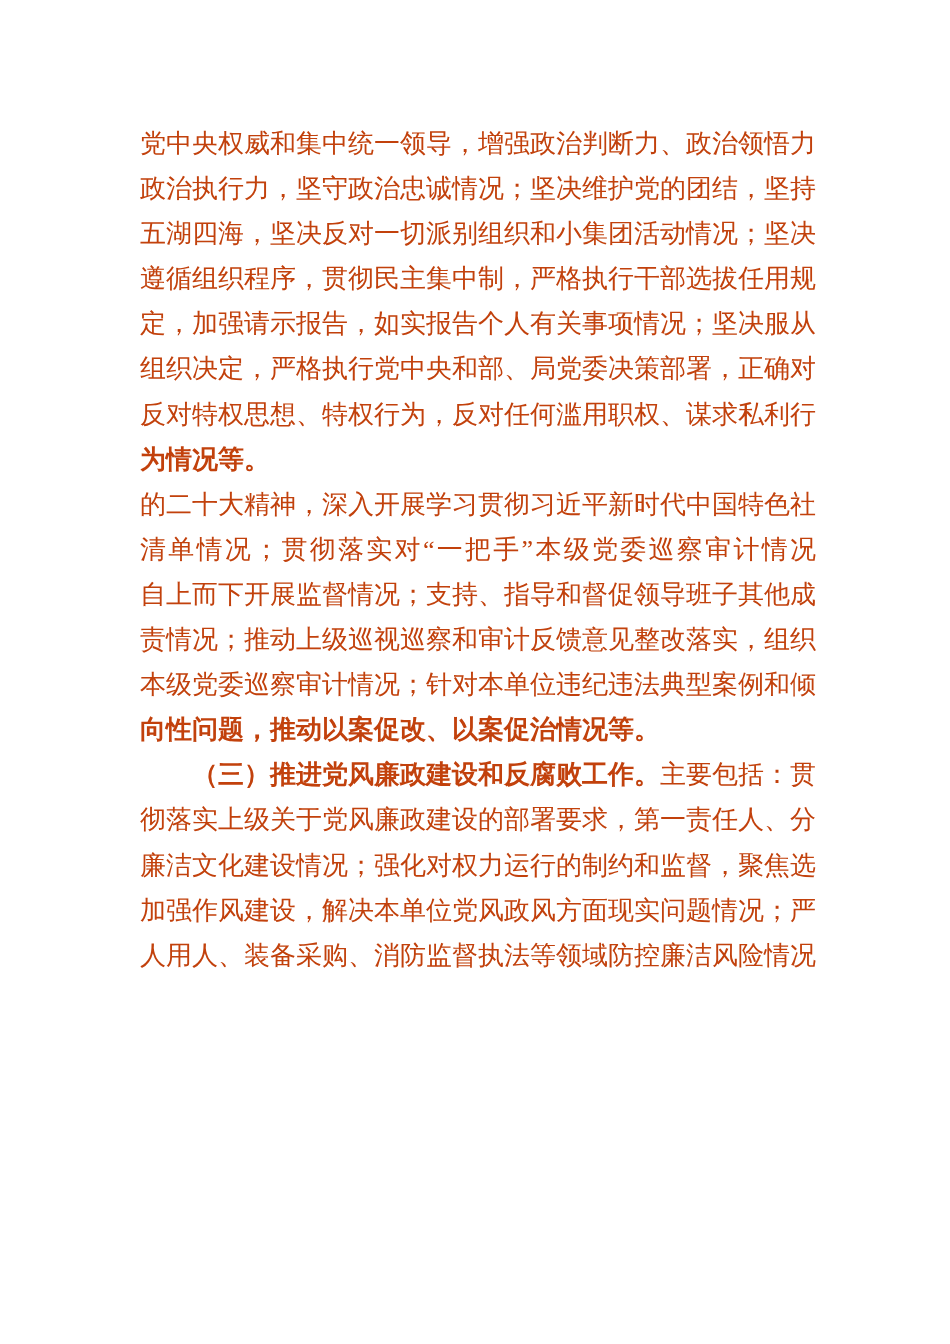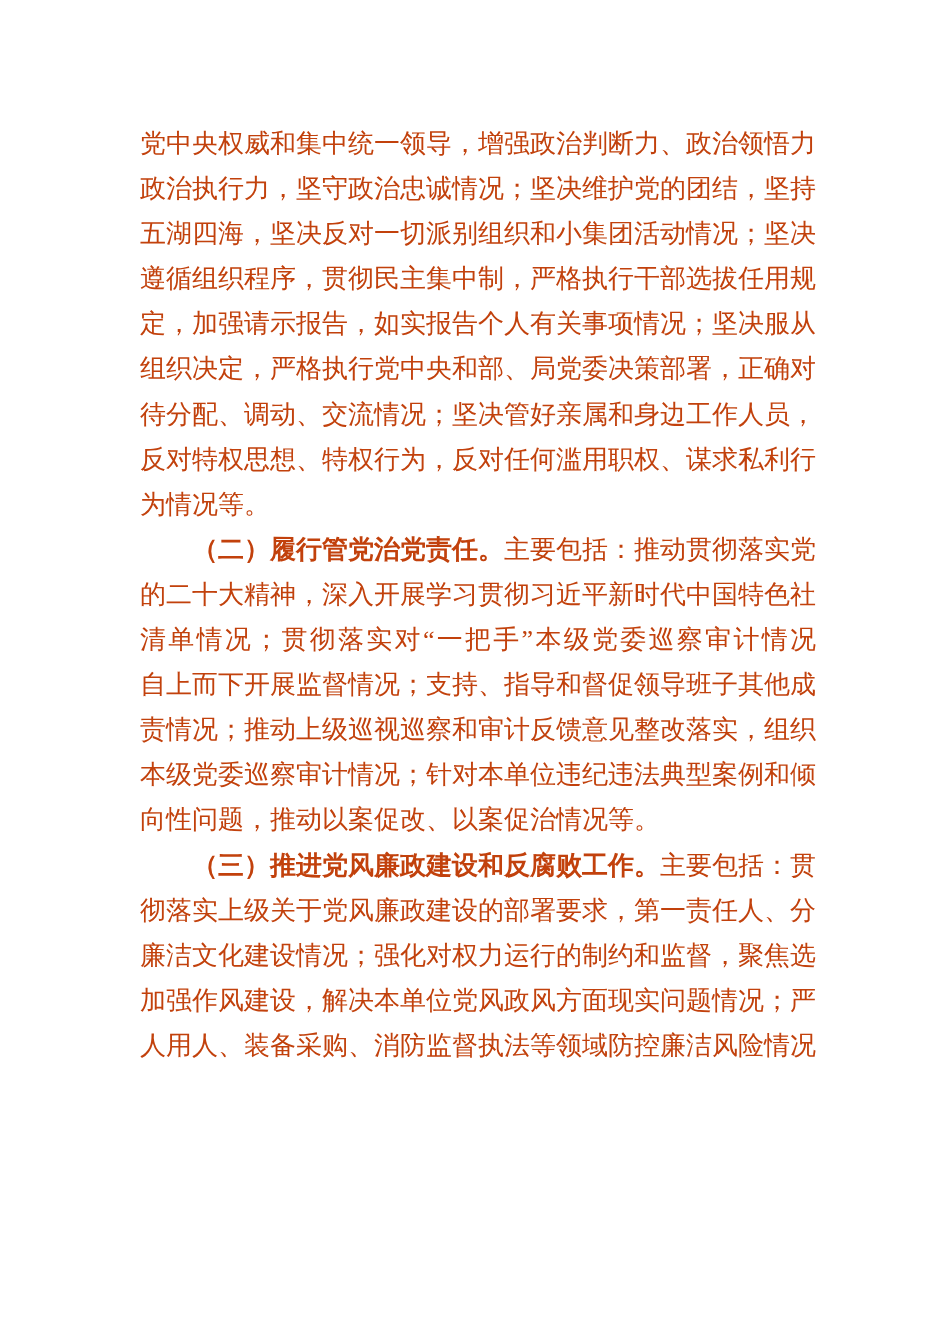--- a/index.html
+++ b/index.html
@@ -34,20 +34,21 @@
     overflow: hidden;
   }
   
   .line.full {
     text-align-last: justify;
   }
   
   .line.end {
     text-align: right;
     text-align-last: left;
+    font-weight: bold;
   }
   
   .line.indent {
     text-indent: 52px;
   }
   .heading-bold {
     font-weight: bold;
   }
 </style>
 </head>
@@ -55,26 +56,24 @@
 
 <div class="page">
   <div class="textblock">
       <div class="para">
         <div class="line full"><span>党中央权威和集中统一领导，增强政治判断力、政治领悟力</span></div>
         <div class="line full"><span>政治执行力，坚守政治忠诚情况；坚决维护党的团结，坚持</span></div>
         <div class="line full"><span>五湖四海，坚决反对一切派别组织和小集团活动情况；坚决</span></div>
         <div class="line full"><span>遵循组织程序，贯彻民主集中制，严格执行干部选拔任用规</span></div>
         <div class="line full"><span>定，加强请示报告，如实报告个人有关事项情况；坚决服从</span></div>
         <div class="line full"><span>组织决定，严格执行党中央和部、局党委决策部署，正确对</span></div>
-        <div class="line full"><span>待分配、调动、交流情况；坚决管好亲属和身边工作人员，</span></div>
         <div class="line full"><span>反对特权思想、特权行为，反对任何滥用职权、谋求私利行</span></div>
         <div class="line end"><span>为情况等。</span></div>
       </div>
       <div class="para">
-        <div class="line full indent"><span class="heading-bold">（二）履行管党治党责任。</span><span>主要包括：推动贯彻落实党</span></div>
         <div class="line full"><span>的二十大精神，深入开展学习贯彻习近平新时代中国特色社</span></div>
         <div class="line full"><span>清单情况；贯彻落实对“一把手”本级党委巡察审计情况</span></div>
         <div class="line full"><span>自上而下开展监督情况；支持、指导和督促领导班子其他成</span></div>
         <div class="line full"><span>责情况；推动上级巡视巡察和审计反馈意见整改落实，组织</span></div>
         <div class="line full"><span>本级党委巡察审计情况；针对本单位违纪违法典型案例和倾</span></div>
         <div class="line end"><span>向性问题，推动以案促改、以案促治情况等。</span></div>
       </div>
       <div class="para">
         <div class="line full indent"><span class="heading-bold">（三）推进党风廉政建设和反腐败工作。</span><span>主要包括：贯</span></div>
         <div class="line full"><span>彻落实上级关于党风廉政建设的部署要求，第一责任人、分解</span></div>

